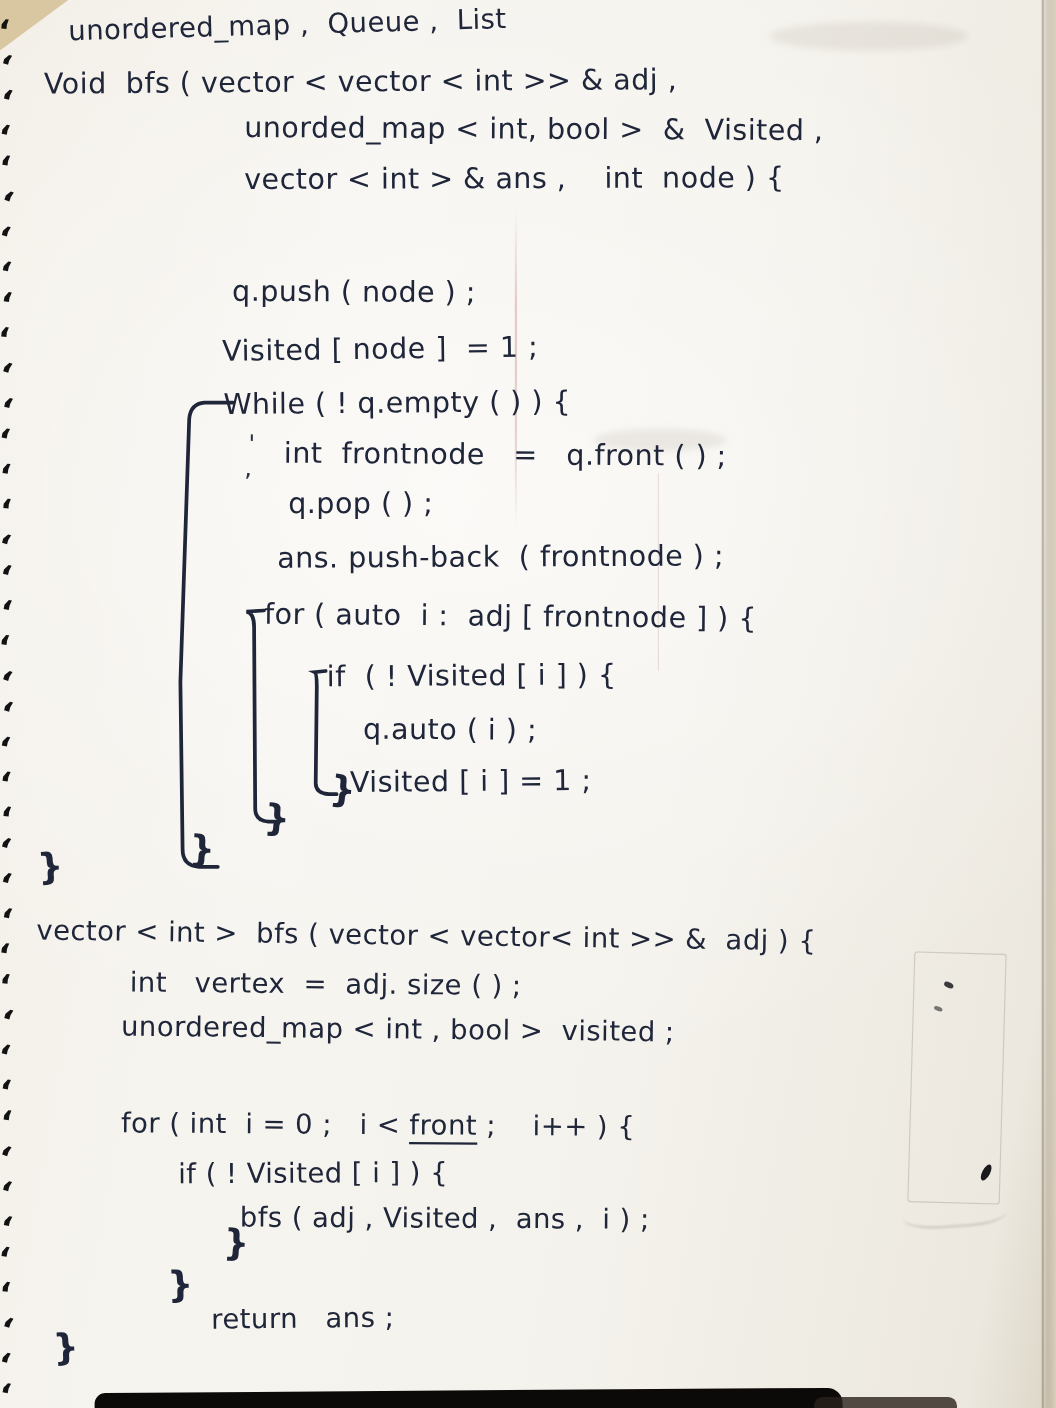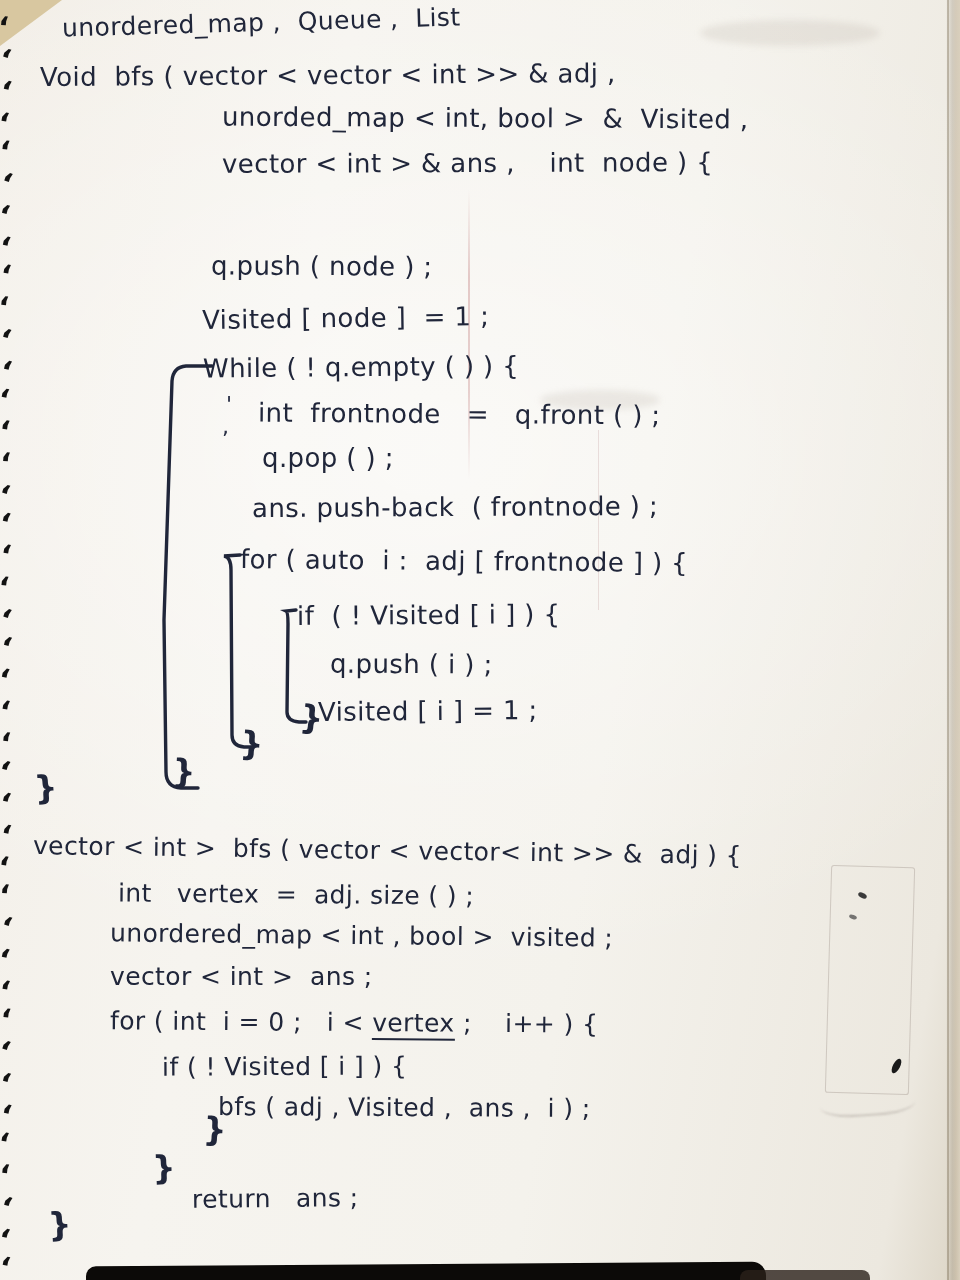--- a/index.html
+++ b/index.html
@@ -76,42 +76,41 @@
   <div class="ink" style="left:203px;top:352px;transform:rotate(-.5deg);">While ( ! q.empty ( ) ) {</div>
 
   <div class="stray" style="left:226px;top:392px;">'</div>
   <div class="stray" style="left:222px;top:414px;">,</div>
 
   <div class="ink" style="left:258px;top:399px;transform:rotate(.4deg);">int  frontnode   =   q.front ( ) ;</div>
   <div class="ink" style="left:262px;top:443px;">q.pop ( ) ;</div>
   <div class="ink" style="left:252px;top:492px;transform:rotate(-.3deg);">ans. push-back  ( frontnode ) ;</div>
   <div class="ink" style="left:240px;top:546px;transform:rotate(.5deg);">for ( auto  i :  adj [ frontnode ] ) {</div>
   <div class="ink" style="left:297px;top:600px;transform:rotate(-.4deg);">if  ( ! Visited [ i ] ) {</div>
-  <div class="ink" style="left:330px;top:649px;transform:rotate(.3deg);">q.push ( i ) ;</div>
+  <div class="ink" style="left:330px;top:649px;transform:rotate(.3deg);">q.auto ( i ) ;</div>
   <div class="ink" style="left:318px;top:696px;transform:rotate(-.5deg);">Visited [ i ] = 1 ;</div>
 
   <div class="ink brace" style="left:300px;top:698px;transform:rotate(6deg);">}</div>
   <div class="ink brace" style="left:240px;top:724px;transform:rotate(4deg);">}</div>
   <div class="ink brace" style="left:172px;top:752px;transform:rotate(3deg);">}</div>
   <div class="ink brace" style="left:34px;top:768px;transform:rotate(-4deg);">}</div>
 
   <svg class="brackets" width="960" height="1280" viewBox="0 0 960 1280">
     <g fill="none" stroke="#20263a" stroke-width="3.4" stroke-linecap="round">
       <path d="M212,366 L186,366 Q173,367 172,381 L164,620 L166,772 Q166,787 181,788 L198,788"></path>
       <path d="M240,555 L224,556 Q231,557 231,570 L232,735 Q232,746 244,747 L252,747"></path>
       <path d="M296,610 L286,611 Q288,612 288,624 L287,712 Q287,721 299,722 L306,722"></path>
     </g>
   </svg>
 
   <div class="ink small" style="left:33px;top:836px;transform:rotate(.8deg);">vector &lt; int &gt;  bfs ( vector &lt; vector&lt; int &gt;&gt; &amp;  adj ) {</div>
   <div class="ink small" style="left:118px;top:880px;transform:rotate(.5deg);">int   vertex  =  adj. size ( ) ;</div>
   <div class="ink small" style="left:110px;top:921px;transform:rotate(.6deg);">unordered_map &lt; int , bool &gt;  visited ;</div>
-  <div class="ink small" style="left:110px;top:962px;">vector &lt; int &gt;  ans ;</div>
 
-  <div class="ink small" style="left:110px;top:1008px;transform:rotate(.4deg);"><span>for ( int  i = 0 ;   i &lt; </span><span class="u">vertex</span><span> ;    i++ ) {</span></div>
+  <div class="ink small" style="left:110px;top:1008px;transform:rotate(.4deg);"><span>for ( int  i = 0 ;   i &lt; </span><span class="u">front</span><span> ;    i++ ) {</span></div>
 
   <div class="ink small" style="left:162px;top:1052px;transform:rotate(-.3deg);">if ( ! Visited [ i ] ) {</div>
   <div class="ink small" style="left:218px;top:1093px;transform:rotate(.3deg);">bfs ( adj , Visited ,  ans ,  i ) ;</div>
 
   <div class="ink brace" style="left:203px;top:1110px;transform:rotate(3deg);">}</div>
   <div class="ink brace" style="left:152px;top:1148px;transform:rotate(-2deg);">}</div>
 
   <div class="ink small" style="left:192px;top:1184px;transform:rotate(-.6deg);">return   ans ;</div>
 
   <div class="ink brace" style="left:48px;top:1205px;transform:rotate(-3deg);">}</div>

